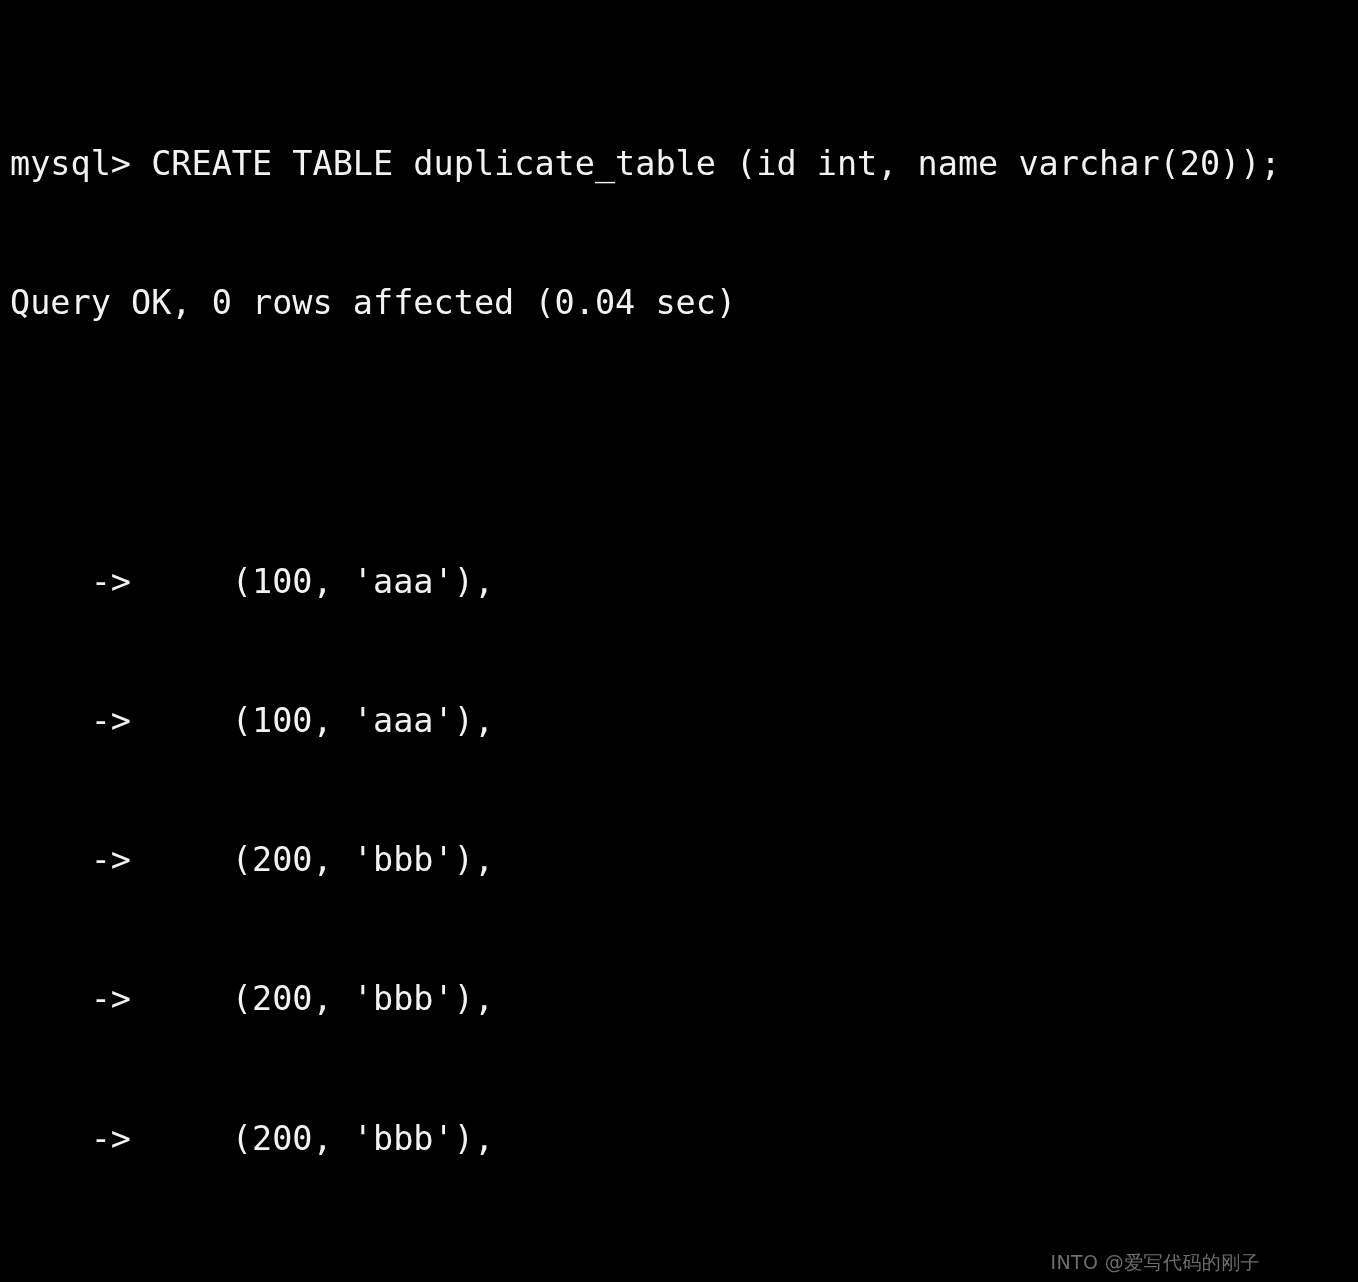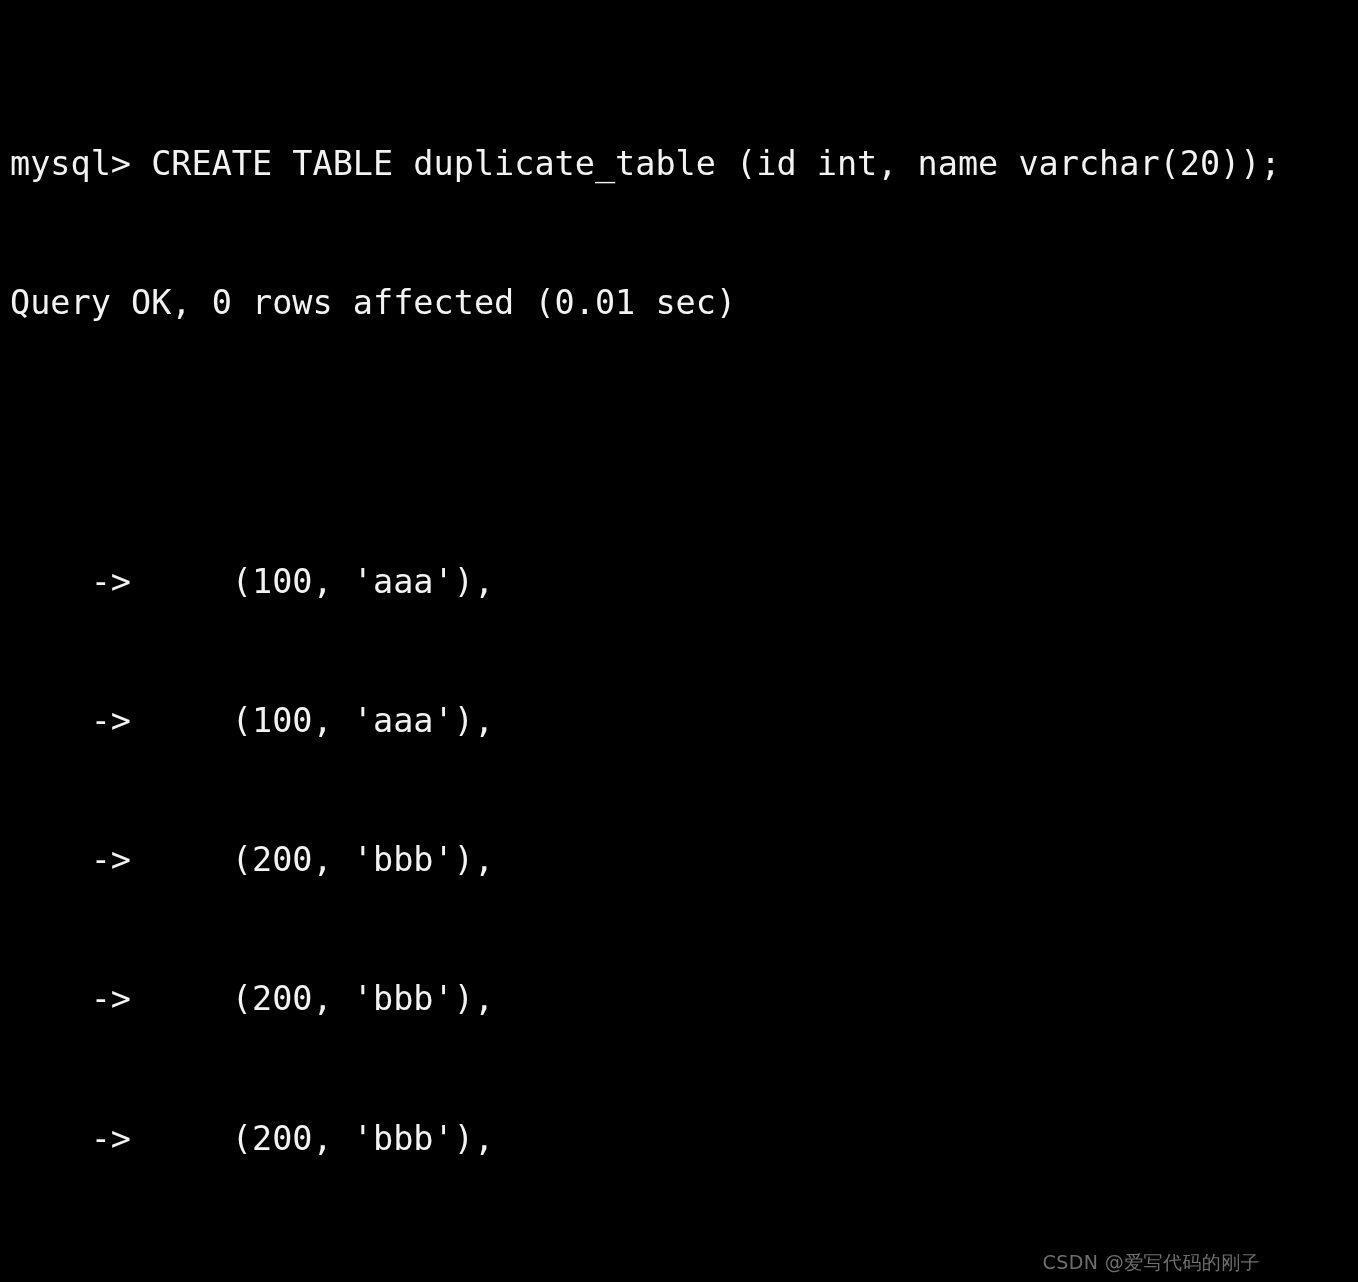--- a/index.html
+++ b/index.html
@@ -48,21 +48,21 @@
   }
 </style>
 </head>
 <body>
 
 <div id="terminal">
 
   <div id="console">
 
     <span class="line">mysql&gt; CREATE TABLE duplicate_table (id int, name varchar(20));</span>
-    <span class="line">Query OK, 0 rows affected (0.01 sec)</span>
+    <span class="line">Query OK, 0 rows affected (0.04 sec)</span>
     <span class="line blank"> </span>
     <span class="line">    -&gt;     (100, 'aaa'),</span>
     <span class="line">    -&gt;     (100, 'aaa'),</span>
     <span class="line">    -&gt;     (200, 'bbb'),</span>
     <span class="line">    -&gt;     (200, 'bbb'),</span>
     <span class="line">    -&gt;     (200, 'bbb'),</span>
     
     
     
     
@@ -77,15 +77,15 @@
     
     
     
     
     
 
     
 
   </div>
 
-  <div id="watermark">CSDN @爱写代码的刚子</div>
+  <div id="watermark">INTO @爱写代码的刚子</div>
 
 </div>
 
 </body></html>

